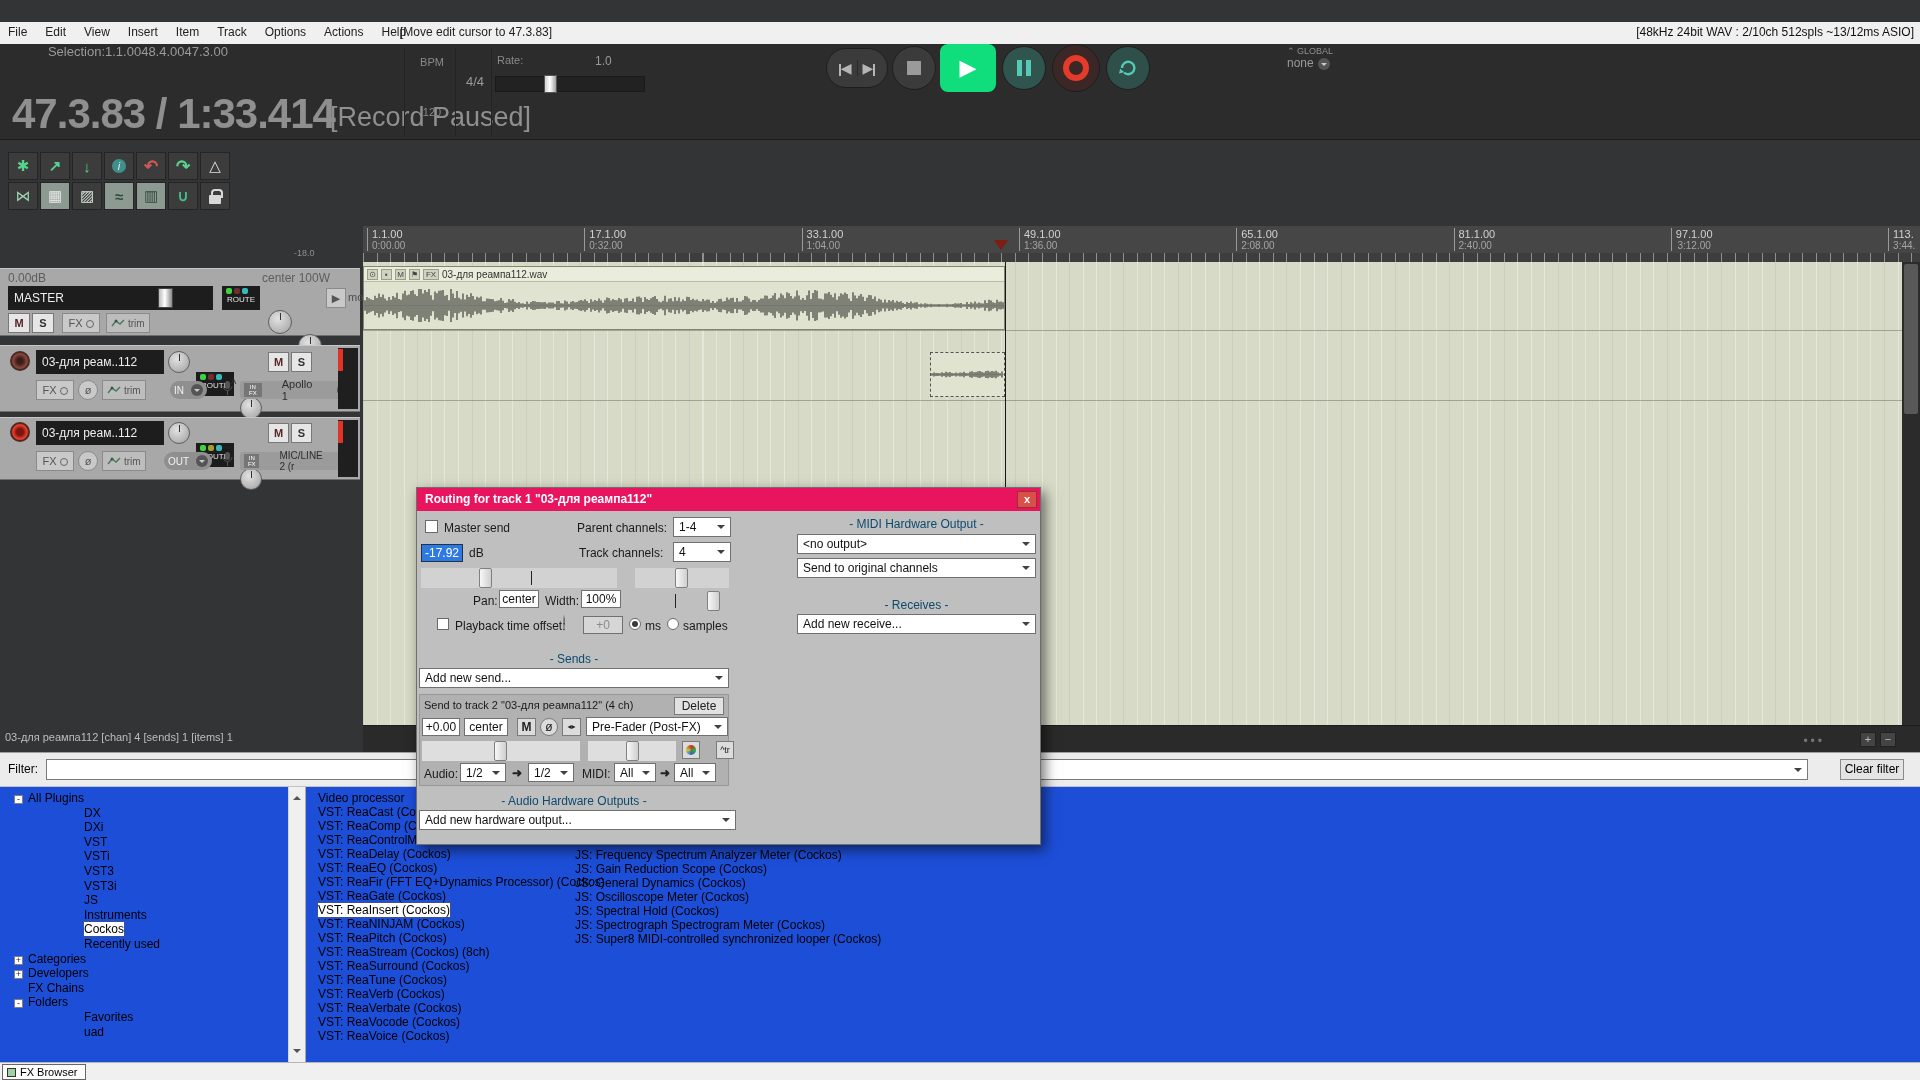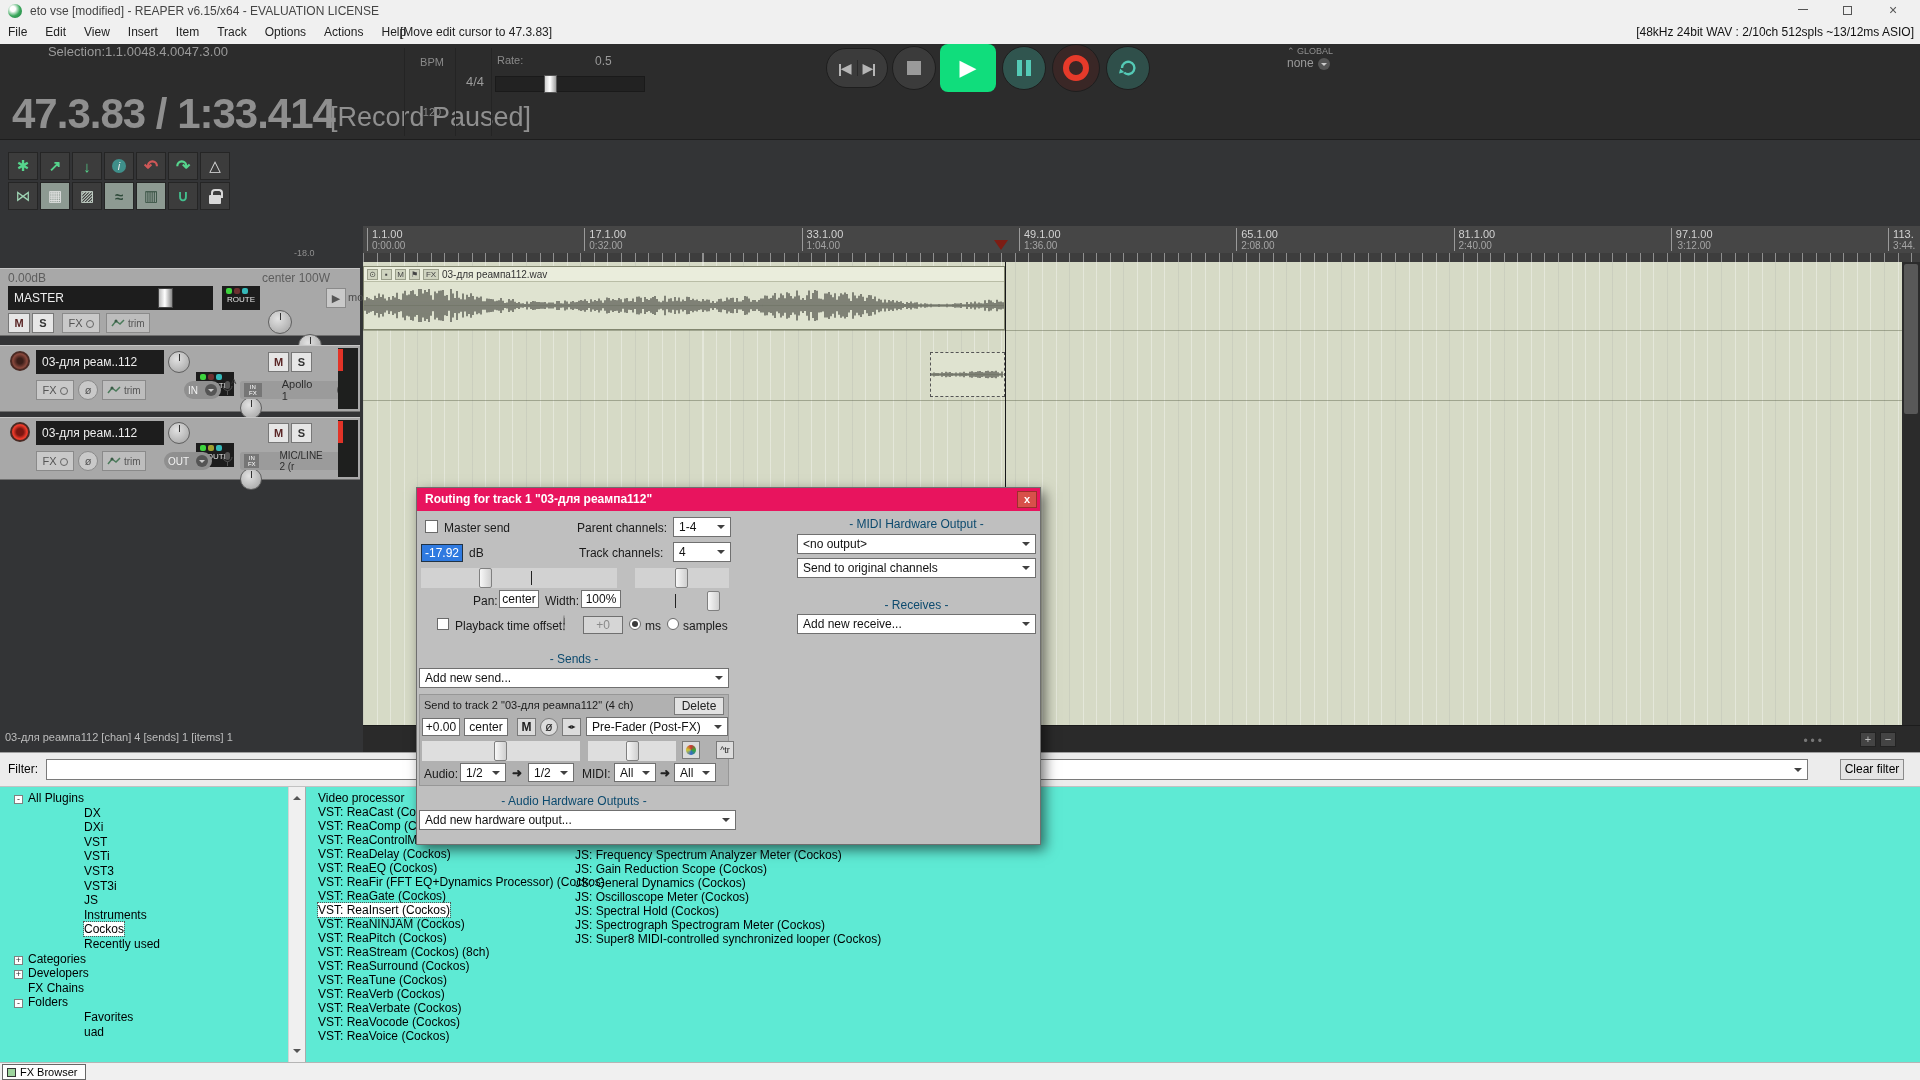--- a/index.html
+++ b/index.html
@@ -148,21 +148,21 @@
   .vbox.dis { background:#d6d6d6; color:#8a8a8a; }
   .dslider { position:absolute; height:20px; background:#d2d2d2; }
   .dhandle { position:absolute; top:0; width:13px; height:20px; background:linear-gradient(90deg,#f8f8f8,#cfcfcf);
              border:1px solid #808080; border-radius:2px; }
   .dmark { position:absolute; top:3px; width:1px; height:14px; background:#222; }
   .dbtn { position:absolute; background:#dcdcdc; border:1px solid #7a7a7a; text-align:center; color:#222; }
   #send-block { position:absolute; left:2px; top:206px; width:310px; height:92px; background:#b1b1b1; border:1px solid #979797;}
   .arrowg { position:absolute; color:#222; font-weight:bold; }
 
   
-  #docker { left:0; top:752px; width:1920px; height:310px; background:#5eead4; border-top:1px solid #9f9f9f; color:#000;}
+  #docker { left:0; top:752px; width:1920px; height:310px; background:#1d4ed8; border-top:1px solid #9f9f9f; color:#000;}
   #filter-row { position:absolute; left:0; top:0; width:100%; height:34px; background:#ececec; border-bottom:1px solid #c2c2c2;}
   #filter-input { position:absolute; left:46px; top:6px; width:1762px; height:21px; background:#fff; border:1px solid #7a7a7a;}
   #filter-input .chev { position:absolute; right:5px; top:8px; border:4px solid transparent; border-top-color:#404040;}
   #clear-filter { position:absolute; left:1840px; top:6px; width:64px; height:21px; background:#e4e4e4;
                   border:1px solid #8a8a8a; text-align:center; line-height:19px; }
   #tree-panel { position:absolute; left:0; top:34px; width:306px; bottom:0; border-right:1px solid #aaa; overflow:hidden;}
   .tree-item { position:relative; height:14.6px; line-height:14.6px; white-space:nowrap; }
   .tree-item .exp { display:inline-block; width:9px; height:9px; border:1px solid #808080; background:#fff;
                     font-size:9px; line-height:7px; text-align:center; color:#333; margin-right:5px; vertical-align:0;}
   .tree-item .exp:empty { visibility:hidden; }
@@ -180,27 +180,20 @@
   #bottombar { left:0; top:1062px; width:1920px; height:18px; background:#f0f0f0; border-top:1px solid #b5b5b5; color:#000;}
   #fxb-tab { position:absolute; left:2px; top:1px; height:16px; background:#fdfdfd; border:1px solid #666;
              display:flex; align-items:center; gap:4px; padding:0 8px 0 4px; font-size:11px;}
   #fxb-tab .ticon { width:9px; height:9px; border:1px solid #333; background:#9dd49d; }
 </style>
 </head>
 <body>
 
 <div id="stage">
 
-  <div id="titlebar" class="abs">
-    <div id="app-icon" class="abs"></div>
-    <div id="title-text" class="abs">eto vse [modified] - REAPER v6.15/x64 - EVALUATION LICENSE</div>
-    <div id="btn-min" class="winbtn abs" style="left:1786px"><span class="bar"></span></div>
-    <div id="btn-max" class="winbtn abs" style="left:1830px"><span class="box"></span></div>
-    <div id="btn-close" class="winbtn abs" style="left:1876px">×</div>
-  </div>
 
   <div id="menubar" class="abs">
     <div id="menu-items" class="abs">
         <span>File</span>
         <span>Edit</span>
         <span>View</span>
         <span>Insert</span>
         <span>Item</span>
         <span>Track</span>
         <span>Options</span>
@@ -216,21 +209,21 @@
     <div id="play-state" class="abs">[Record Paused]</div>
     <div class="tdiv abs" style="left:404px"></div>
       <div class="tdiv abs" style="left:455px"></div>
       <div class="tdiv abs" style="left:491px"></div>
     <div id="bpm-cell" class="abs">
       <div class="cell-lab" style="margin-top:12px">BPM</div>
       <div class="cell-lab" style="margin-top:38px">120</div>
     </div>
     <div id="sig-cell" class="abs">4/4</div>
     <div id="rate-lab" class="abs cell-lab">Rate:</div>
-    <div id="rate-val" class="abs">0.5</div>
+    <div id="rate-val" class="abs">1.0</div>
     <div id="rate-slider" class="abs">
         <div id="rate-handle" class="abs"></div>
       </div>
     <div class="tbtn-pill abs" style="left:826px;width:62px">
       <span style="padding:0 5px"><span class="bar2"></span><span class="tglyph14">◀</span></span>
       <span style="padding:0 5px;border-left:1px solid #2a2a2a"><span class="tglyph14">▶</span><span class="bar2"></span></span>
     </div>
     <div id="btn-stop" class="abs circ">
         <span id="stop-sq"></span>
       </div>
@@ -360,21 +353,21 @@
     <div class="abs sqbtn s" style="left:291px;top:6px;width:21px;height:20px;line-height:18px">S</div>
     <div class="abs fxbtn" style="left:36px;top:34px;width:38px;height:20px;line-height:18px"><span>FX</span><span class="pwr"></span></div>
     <div class="abs fxbtn" style="left:78px;top:34px;width:20px;height:20px;line-height:18px;border-radius:50%">ø</div>
     <div class="abs trimbtn" style="left:102px;top:34px;height:20px">
       <svg width="14" height="10">
           <polyline points="1,8 5,3 9,6 13,2" fill="none" stroke="#4a7a5a" stroke-width="1.5"></polyline>
           <circle cx="5" cy="3" r="1.5" fill="#3a5a46"></circle>
         </svg>
       <span>trim</span>
     </div>
-    <div class="abs pill" style="left:184px;top:35px;height:18px">
+    <div class="abs pill" style="left:170px;top:35px;height:18px">
         <span>IN</span>
         <span class="mini-chev"></span>
       </div>
     <div class="abs" style="left:222px;top:34px">
       <svg width="11" height="16">
           <rect x="3" y="1" width="5" height="8" rx="2.5" fill="#555"></rect>
           <path d="M1 6a4.5 4.5 0 0 0 9 0" fill="none" stroke="#555"></path>
           <line x1="5.5" y1="11" x2="5.5" y2="15" stroke="#555"></line>
         </svg>
       <span style="position:absolute;left:9px;top:-3px;font-size:8px;color:#333">A</span>

